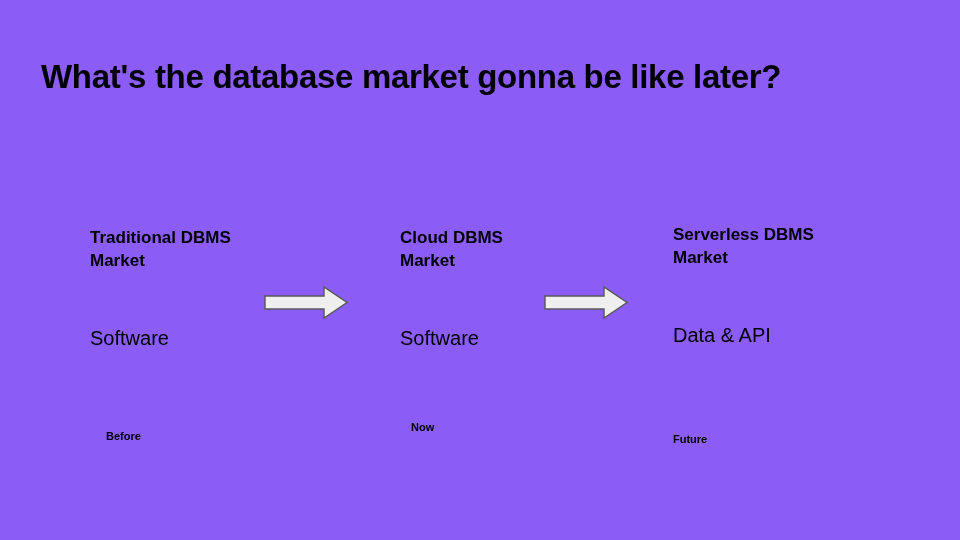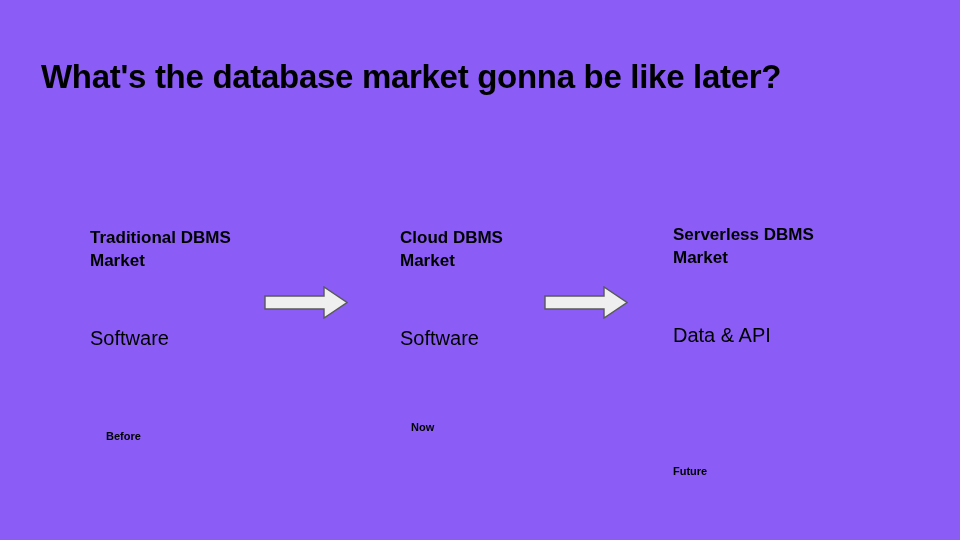--- a/index.html
+++ b/index.html
@@ -67,21 +67,21 @@
     color: #000000;
     white-space: nowrap;
   }
 
   #stage-1 { left: 90px; }
   #stage-2 { left: 400px; }
   #stage-3 { left: 673px; top: 223px; }
 
   #stage-1 .stage-time { left: 16px; }
   #stage-2 .stage-time { left: 11px; top: 190px; }
-  #stage-3 .stage-time { left: 0px;  top: 205px; margin-top: 32px; }
+  #stage-3 .stage-time { left: 0px;  top: 205px; }
 
   
   .flow-arrow {
     position: absolute;
     top: 286px;
     width: 84px;
     height: 33px;
   }
   #arrow-1 { left: 264px; }
   #arrow-2 { left: 544px; }

